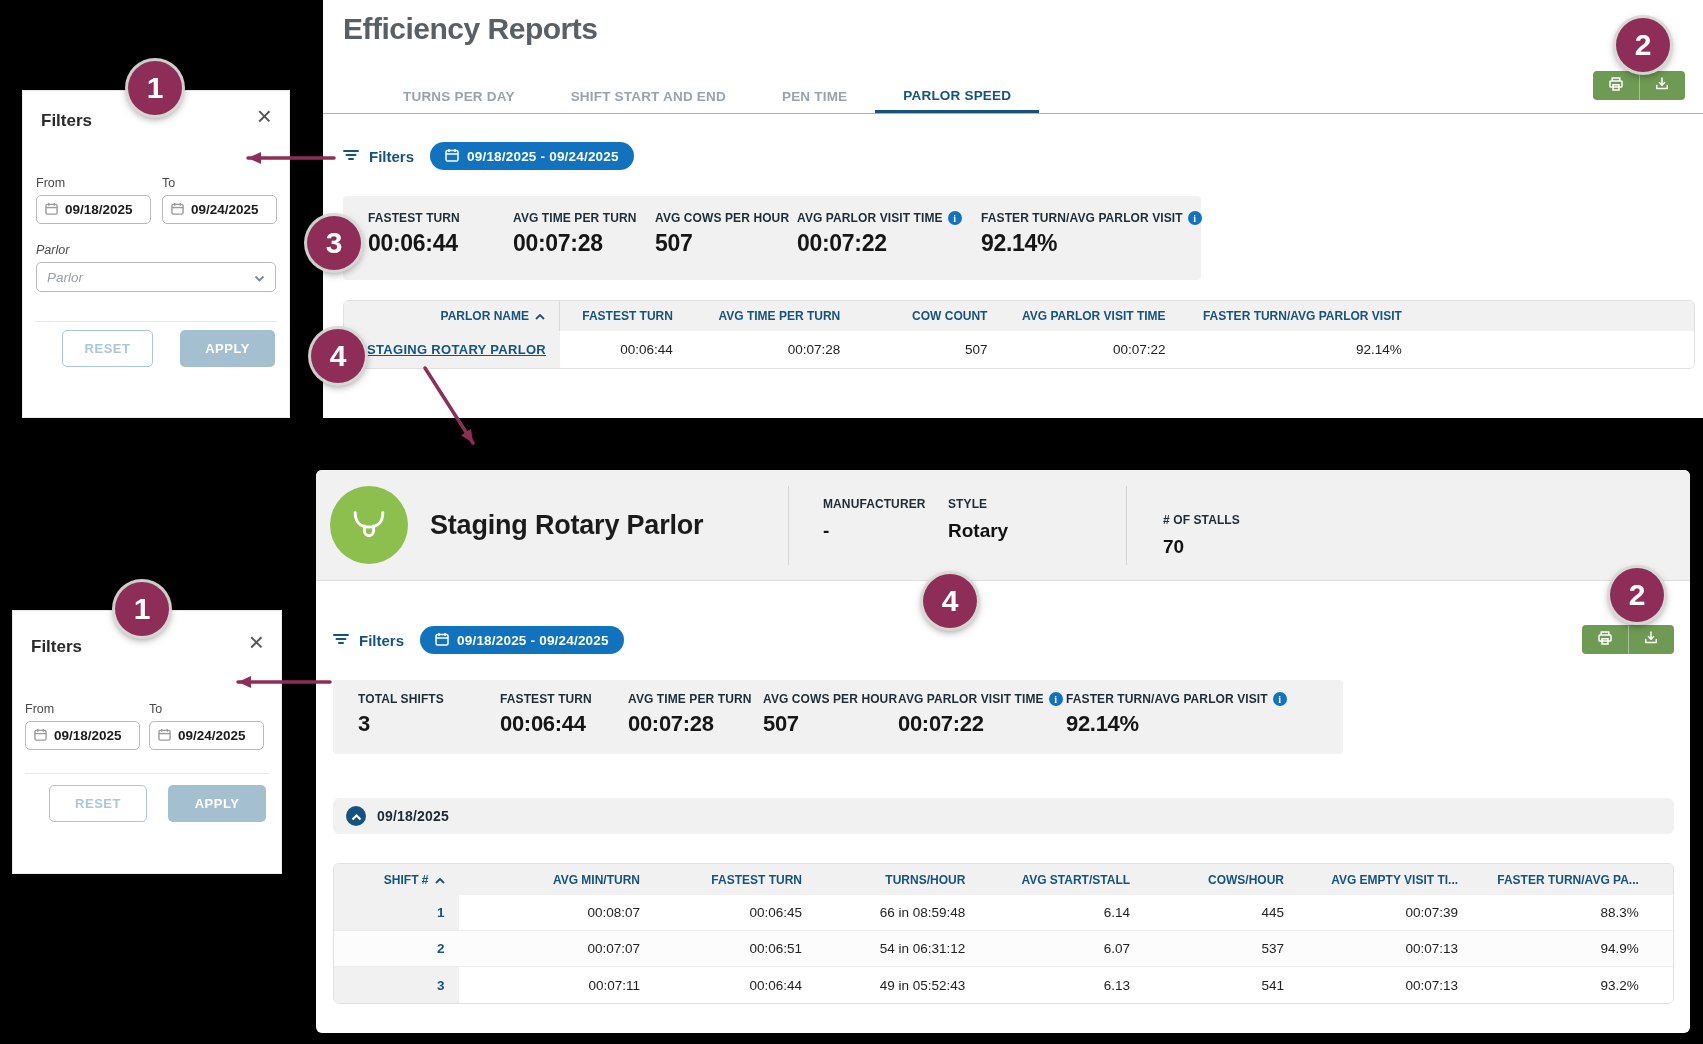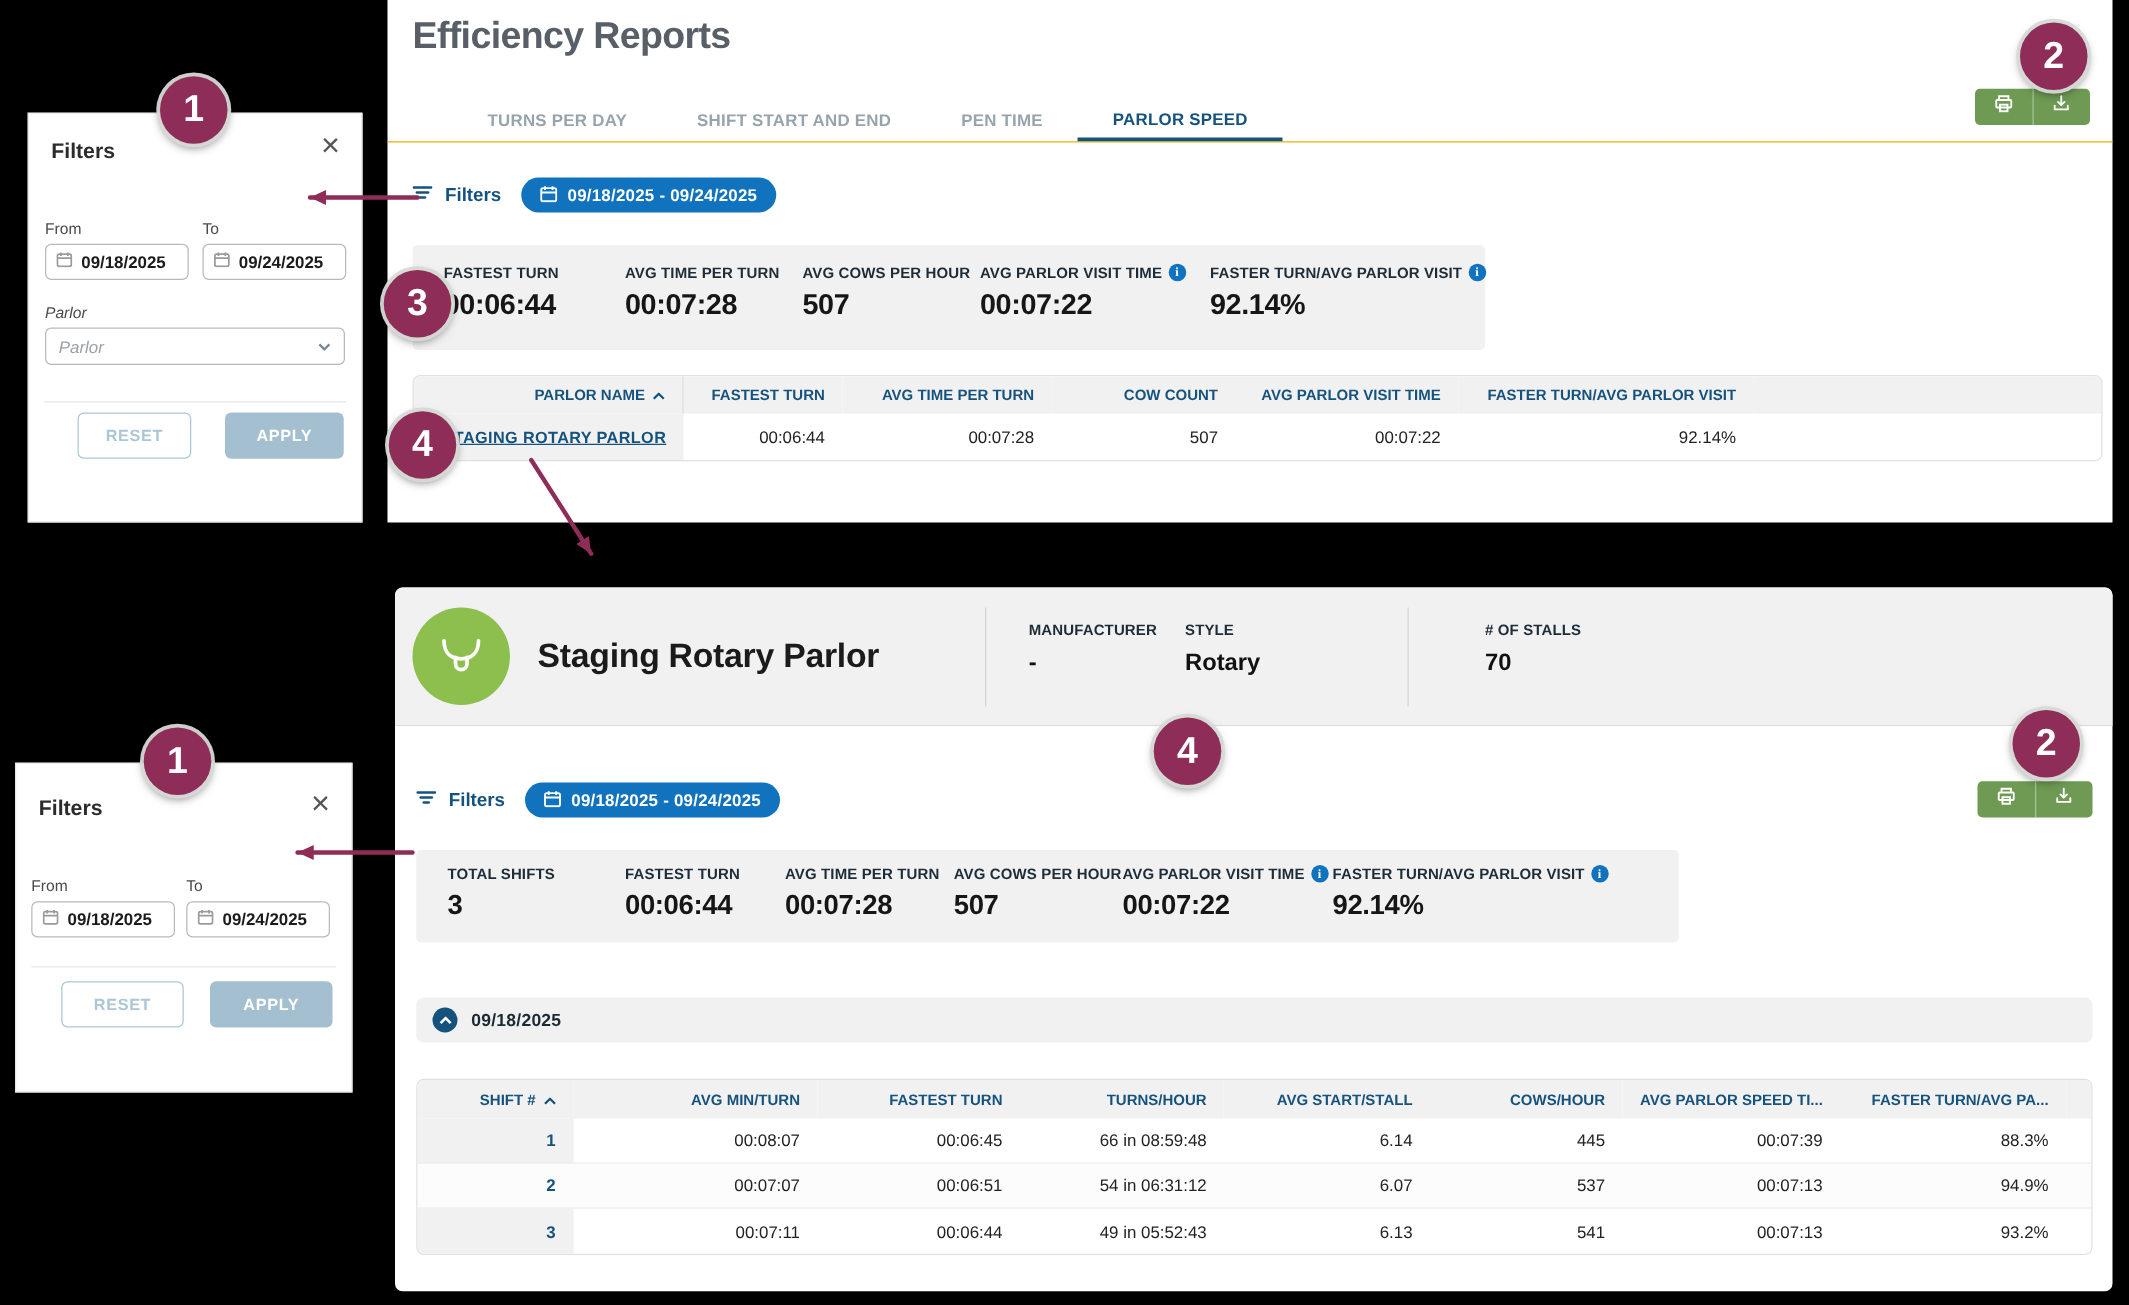--- a/index.html
+++ b/index.html
@@ -22,21 +22,21 @@
   .info-icon{display:inline-flex;align-items:center;justify-content:center;width:14px;height:14px;border-radius:50%;background:#1173bd;color:#fff;font-size:10px;font-weight:bold;font-family:"Liberation Serif",serif;cursor:pointer;}
   .table-wrap{position:absolute;border:1px solid #e0e0e2;border-radius:6px;overflow:hidden;background:#fff;}
   table{width:100%;border-collapse:separate;border-spacing:0;table-layout:fixed;}
   th{background:#f1f1f2;color:#15537e;font-size:12px;font-weight:bold;text-align:right;padding:0 14px;white-space:nowrap;}
   td{background:#fff;text-align:right;padding:0 14px;color:#222;font-size:13.5px;white-space:nowrap;border-bottom:1px solid #ececee;}
   tr:last-child td{border-bottom:none;}
   th.left, td.left{text-align:right;}
   .sort-caret{margin-left:6px;}
 
   
-  .top-panel{left:310px;top:0;width:1380px;height:418px;}
+  .top-panel{left:323px;top:0;width:1380px;height:418px;}
   .tp-title{position:absolute;left:20px;top:12px;font-size:30px;font-weight:bold;color:#585f66;letter-spacing:-.5px;}
   .tabs{position:absolute;left:0;right:0;top:80px;height:34px;border-bottom:1px solid #eab308;display:flex;padding-left:52px;}
   .tab{padding:0 28px;font-size:13.5px;font-weight:bold;color:#98a4ac;display:flex;align-items:center;height:100%;letter-spacing:.2px;cursor:pointer;}
   .tab.active{color:#15537e;border-bottom:3px solid #15537e;}
   .top-panel .icon-buttons{right:18px;top:71px;}
   .top-panel .filters-row{left:20px;top:142px;}
   .top-panel .stats-box{left:20px;top:196px;width:858px;height:84px;padding:15px 0 0 25px;}
   .top-panel .stat.s0{width:145px}.top-panel .stat.s1{width:142px}.top-panel .stat.s2{width:142px}.top-panel .stat.s3{width:184px}
   .top-panel .table-wrap{left:20px;top:300px;width:1352px;}
   .top-panel th{height:30px;}
@@ -46,21 +46,21 @@
   .parlor-link{color:#15537e;font-weight:bold;font-size:13px;text-decoration:underline;letter-spacing:.3px;cursor:pointer;}
 
   
   .detail-panel{left:316px;top:470px;width:1374px;height:563px;border-radius:6px;}
   .detail-header{position:absolute;left:0;right:0;top:0;height:111px;background:#f1f1f2;border-bottom:1px solid #dcdcde;border-radius:6px 6px 0 0;}
   .avatar{position:absolute;left:14px;top:16px;width:78px;height:78px;border-radius:50%;background:#8cbf4d;display:flex;align-items:center;justify-content:center;}
   .detail-title{position:absolute;left:114px;top:50%;transform:translateY(-50%);font-size:27px;font-weight:bold;color:#1b1b1b;letter-spacing:-.2px;}
   .vdiv{position:absolute;top:16px;height:79px;width:1px;background:#d5d5d7;}
   .vdiv.d1{left:472px;} .vdiv.d2{left:810px;}
   .meta-block{position:absolute;top:27px;}
-  .meta-block.m1{left:507px;} .meta-block.m2{left:632px;} .meta-block.m3{left:872px;}
+  .meta-block.m1{left:507px;} .meta-block.m2{left:632px;} .meta-block.m3{left:847px;margin-top:16px;}
   .meta-label{font-size:12px;font-weight:bold;color:#1d2c37;letter-spacing:.1px;}
   .meta-value{font-size:19px;font-weight:bold;color:#111;margin-top:9px;}
   .detail-panel .icon-buttons{right:16px;top:155px;}
   .detail-panel .filters-row{left:17px;top:156px;}
   .detail-panel .stats-box{left:17px;top:210px;width:1010px;height:74px;padding:12px 0 0 25px;}
   .detail-panel .stat-value{font-size:22px;}
   .detail-panel .stat.s0{width:142px}.detail-panel .stat.s1{width:128px}.detail-panel .stat.s2{width:135px}.detail-panel .stat.s3{width:135px}.detail-panel .stat.s4{width:168px}
   .section-bar{position:absolute;left:17px;top:328px;width:1341px;height:36px;background:#f1f1f2;border-radius:6px;display:flex;align-items:center;padding-left:13px;}
   .collapse-circle{width:20px;height:20px;border-radius:50%;background:#15537e;display:flex;align-items:center;justify-content:center;cursor:pointer;}
   .section-date{font-size:14px;font-weight:bold;color:#1b2a33;margin-left:11px;letter-spacing:.2px;}
@@ -407,21 +407,21 @@
         <thead>
           <tr>
             <th class="left"><span>SHIFT #</span><span class="sort-caret"><svg width="10" height="6" viewBox="0 0 10 6" fill="none" stroke="#15537e" stroke-width="1.8">
                     <path d="M1 5l4-4 4 4"></path>
                   </svg></span></th>
             <th>AVG MIN/TURN</th>
             <th>FASTEST TURN</th>
             <th>TURNS/HOUR</th>
             <th>AVG START/STALL</th>
             <th>COWS/HOUR</th>
-            <th>AVG PARLOR SPEED TI...</th>
+            <th>AVG EMPTY VISIT TI...</th>
             <th>FASTER TURN/AVG PA...</th>
             <th></th>
           </tr>
         </thead>
         <tbody>
           <tr>
             <td class="left">1</td>
             <td>00:08:07</td>
             <td>00:06:45</td>
             <td>66 in 08:59:48</td>

